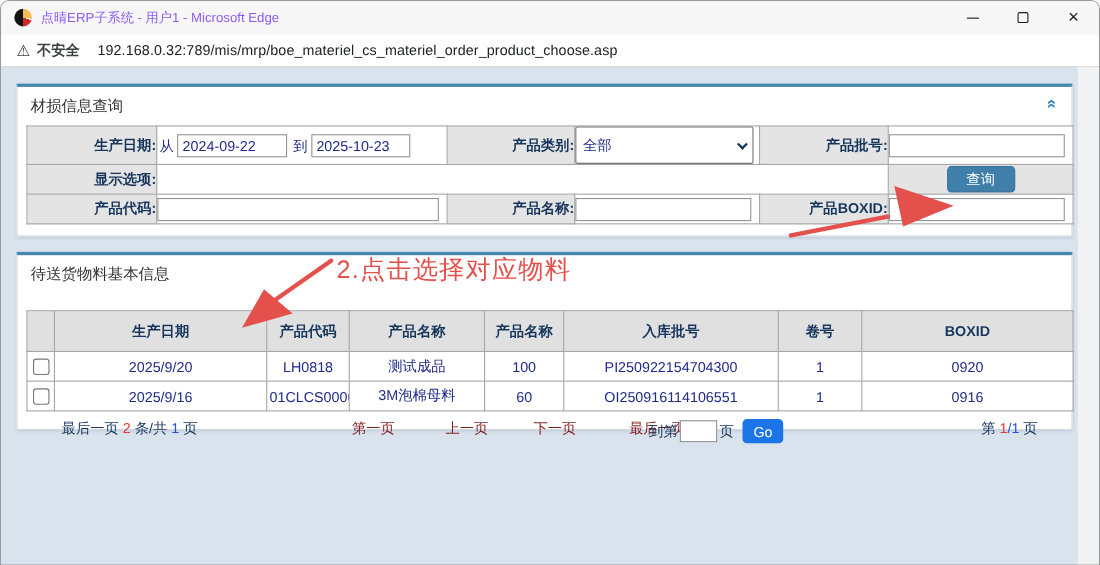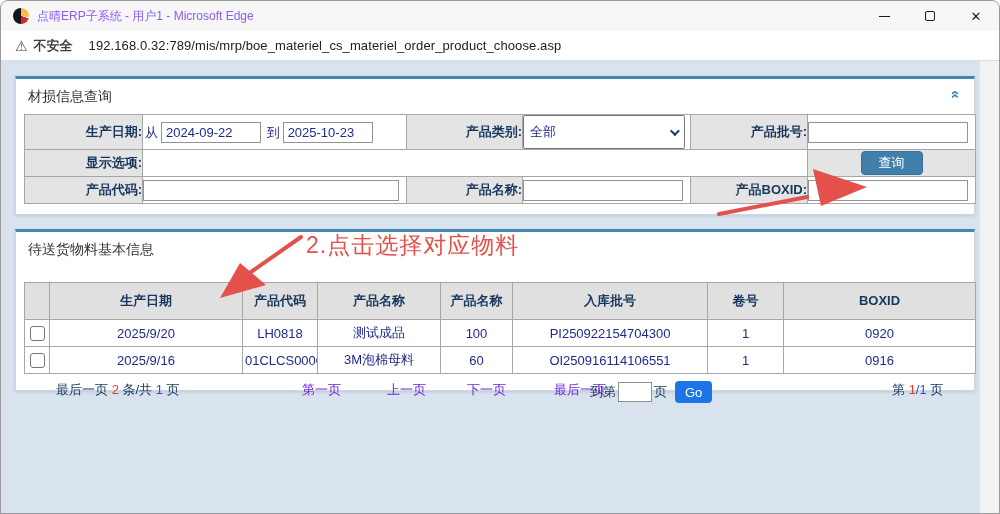--- a/index.html
+++ b/index.html
@@ -82,21 +82,21 @@
                   text-align:center; word-break:break-all; line-height:1.25; padding:0 6px; }
   table.grid td { background:#ffffff; color:#202a8a; height:27px; text-align:center;
                   overflow:hidden; white-space:nowrap; padding:0 2px; }
   .cb { display:inline-block; width:15px; height:15px; border:1px solid #767676;
         border-radius:3px; background:#fff; vertical-align:middle; cursor:pointer; }
   
   .pager { position:relative; height:30px; font-size:13px; }
   .pager > span, .pager > div { position:absolute; top:7px; white-space:nowrap; }
   .found { left:40px; color:#17365d; }
   .num-red { color:#e53935; } .num-blue { color:#2750d8; }
-  .pg-link { color:#6d28d9; cursor:default; }
+  .pg-link { color:#7f1d1d; cursor:default;margin-left:18px; }
   .pg-first { left:286px; } .pg-prev { left:371px; } .pg-next { left:451px; } .pg-last { left:538px; }
   .goto { left:574px; color:#17365d; display:flex; align-items:center; top:4px; }
   .goto-inp { width:34px; height:20px; border:1px solid #8f8f8f; margin:0 2px; font-size:13px; padding:0 3px; }
   .go-btn { background:#1b74e8; color:#fff; border:none; border-radius:4px; height:22px;
             padding:0 10px; font-size:13px; margin-left:8px; font-family:inherit; cursor:pointer; }
   .pageinfo { left:876px; color:#17365d; }
   
   .anno { position:absolute; color:#e4504b; font-size:23px; z-index:6; letter-spacing:1px; }
   #anno1 { left:595px; top:138px; }
   #anno2 { left:305px; top:169px; }

